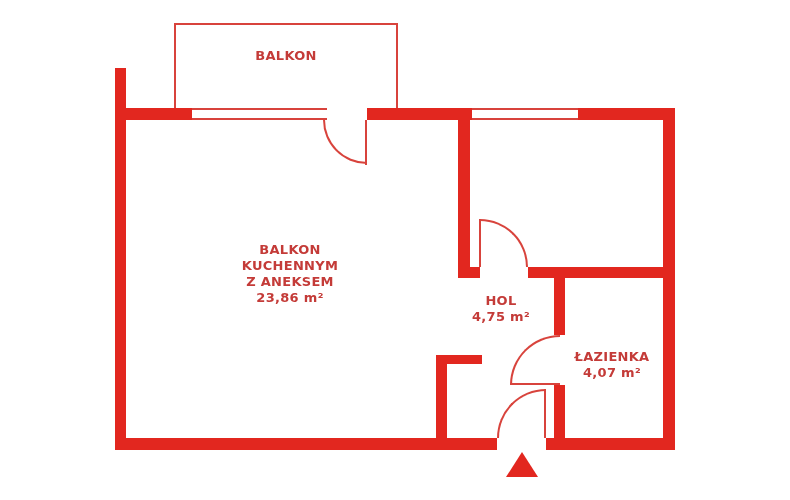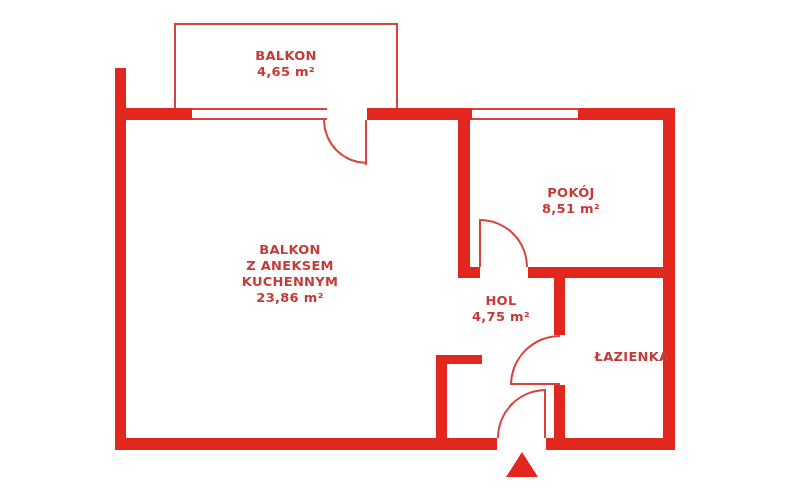--- a/index.html
+++ b/index.html
@@ -68,37 +68,33 @@
   <div class="arc tl" style="left:510px;top:335px;width:50px;height:50px;"></div>
   <div class="leaf" style="left:510px;top:383px;width:50px;height:2px;"></div>
 
   <div class="arc tl" style="left:497px;top:389px;width:49px;height:49px;"></div>
   <div class="leaf" style="left:544px;top:389px;width:2px;height:49px;"></div>
 
   <div class="triangle" style="left:506px;top:452px;"></div>
 
   <div class="room-label" style="left:186px;top:48px;">
     <div>BALKON</div>
-    <div>4,65 m²</div>
   </div>
 
   <div class="room-label" style="left:190px;top:242px;">
     <div>BALKON</div>
+    <div>KUCHENNYM</div>
     <div>Z ANEKSEM</div>
-    <div>KUCHENNYM</div>
     <div>23,86 m²</div>
   </div>
 
-  <div class="room-label" style="left:471px;top:185px;">
-    <div>POKÓJ</div>
-    <div>8,51 m²</div>
-  </div>
 
   <div class="room-label" style="left:401px;top:293px;">
     <div>HOL</div>
     <div>4,75 m²</div>
   </div>
 
-  <div class="room-label" style="left:532px;top:349px;">
+  <div class="room-label" style="left:512px;top:349px;">
     <div>ŁAZIENKA</div>
+    <div>4,07 m²</div>
   </div>
 
 </div>
 
 </body></html>

